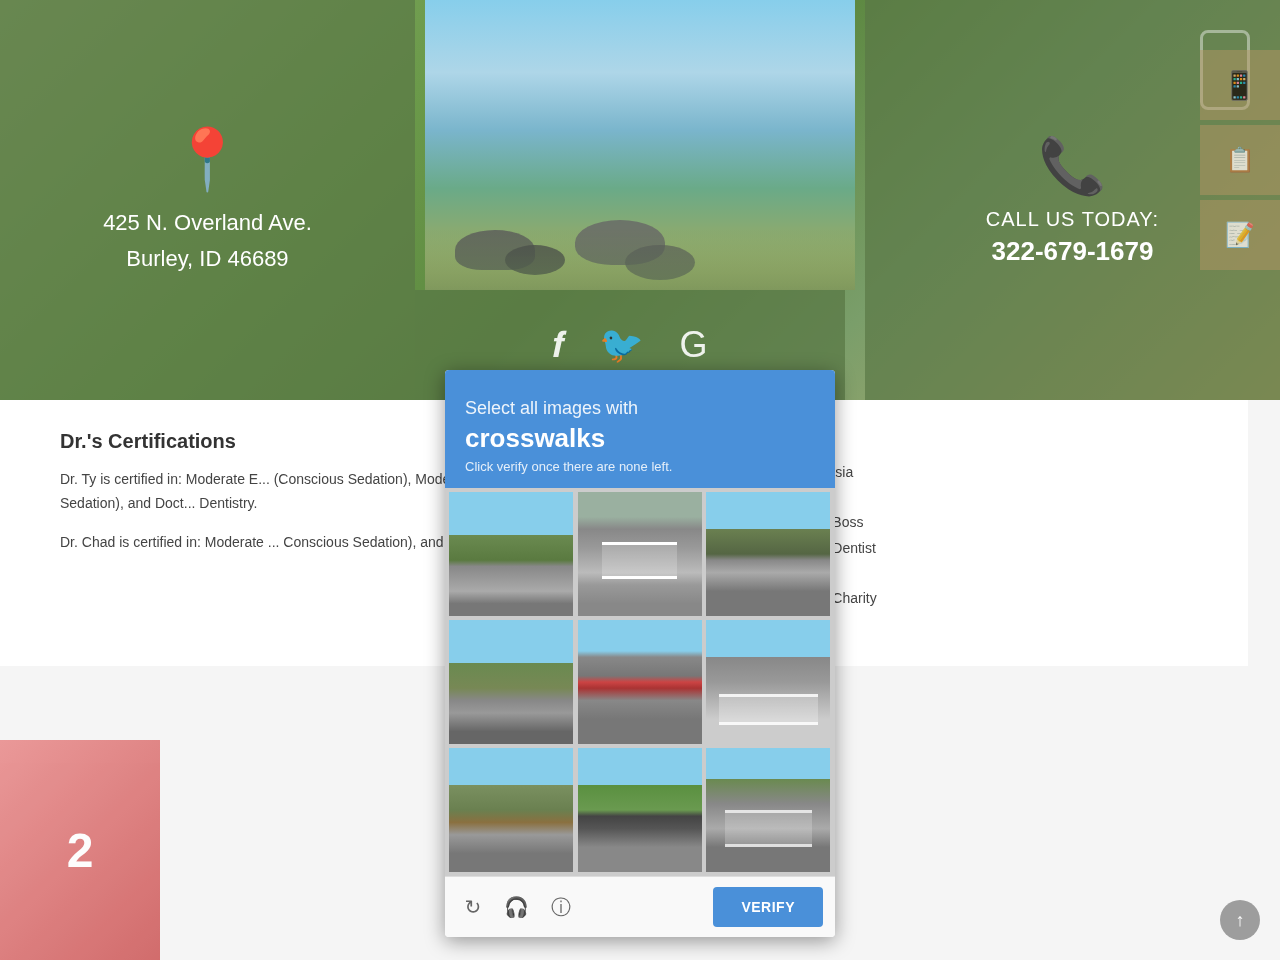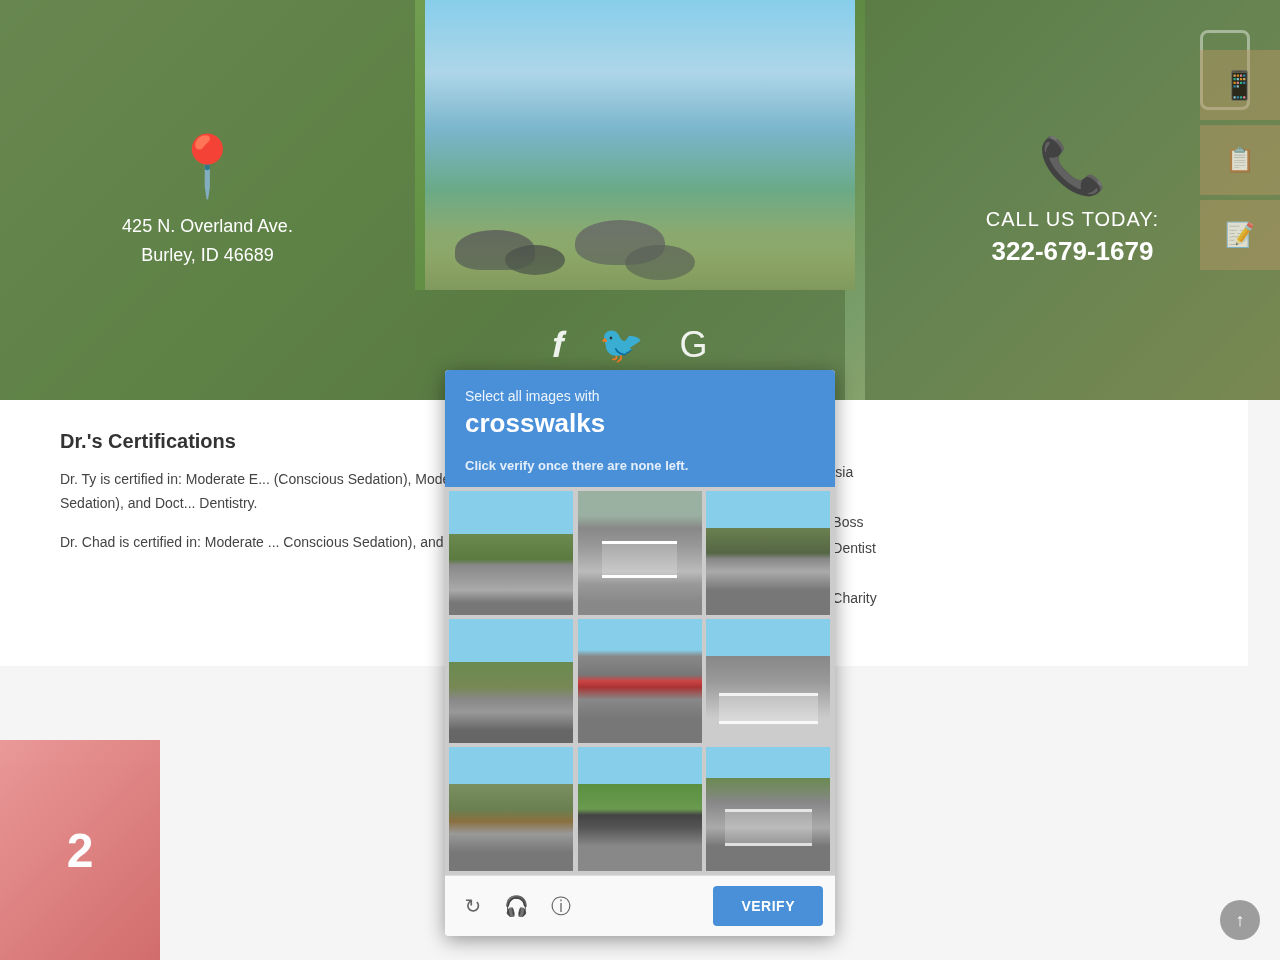--- a/index.html
+++ b/index.html
@@ -69,21 +69,21 @@
       color: white;
     }
 
     .phone-icon {
       font-size: 55px;
       margin-bottom: 10px;
       color: white;
     }
 
     .address-text {
-      font-size: 18px;
+      font-size: 22px;
       text-align: center;
       line-height: 1.6;
     }
 
     .call-label {
       font-size: 20px;
       letter-spacing: 1px;
       margin-bottom: 5px;
     }
 
@@ -185,35 +185,35 @@
       z-index: 100;
     }
 
     .captcha-header {
       background: #4a90d9;
       color: white;
       padding: 18px 20px 14px;
     }
 
     .captcha-instruction {
-      font-size: 14px;
+      font-size: 18px;
       margin-bottom: 4px;
       opacity: 0.9;
+      margin-top: 10px;
     }
 
     .captcha-keyword {
       font-size: 26px;
       font-weight: bold;
-      margin-bottom: 19px;
+      margin-bottom: 5px;
     }
 
     .captcha-subtext {
       font-size: 13px;
       opacity: 0.85;
-      font-weight: bold;
     }
 
     .captcha-grid {
       display: grid;
       grid-template-columns: repeat(3, 1fr);
       gap: 4px;
       padding: 4px;
       background: #ccc;
     }
 

